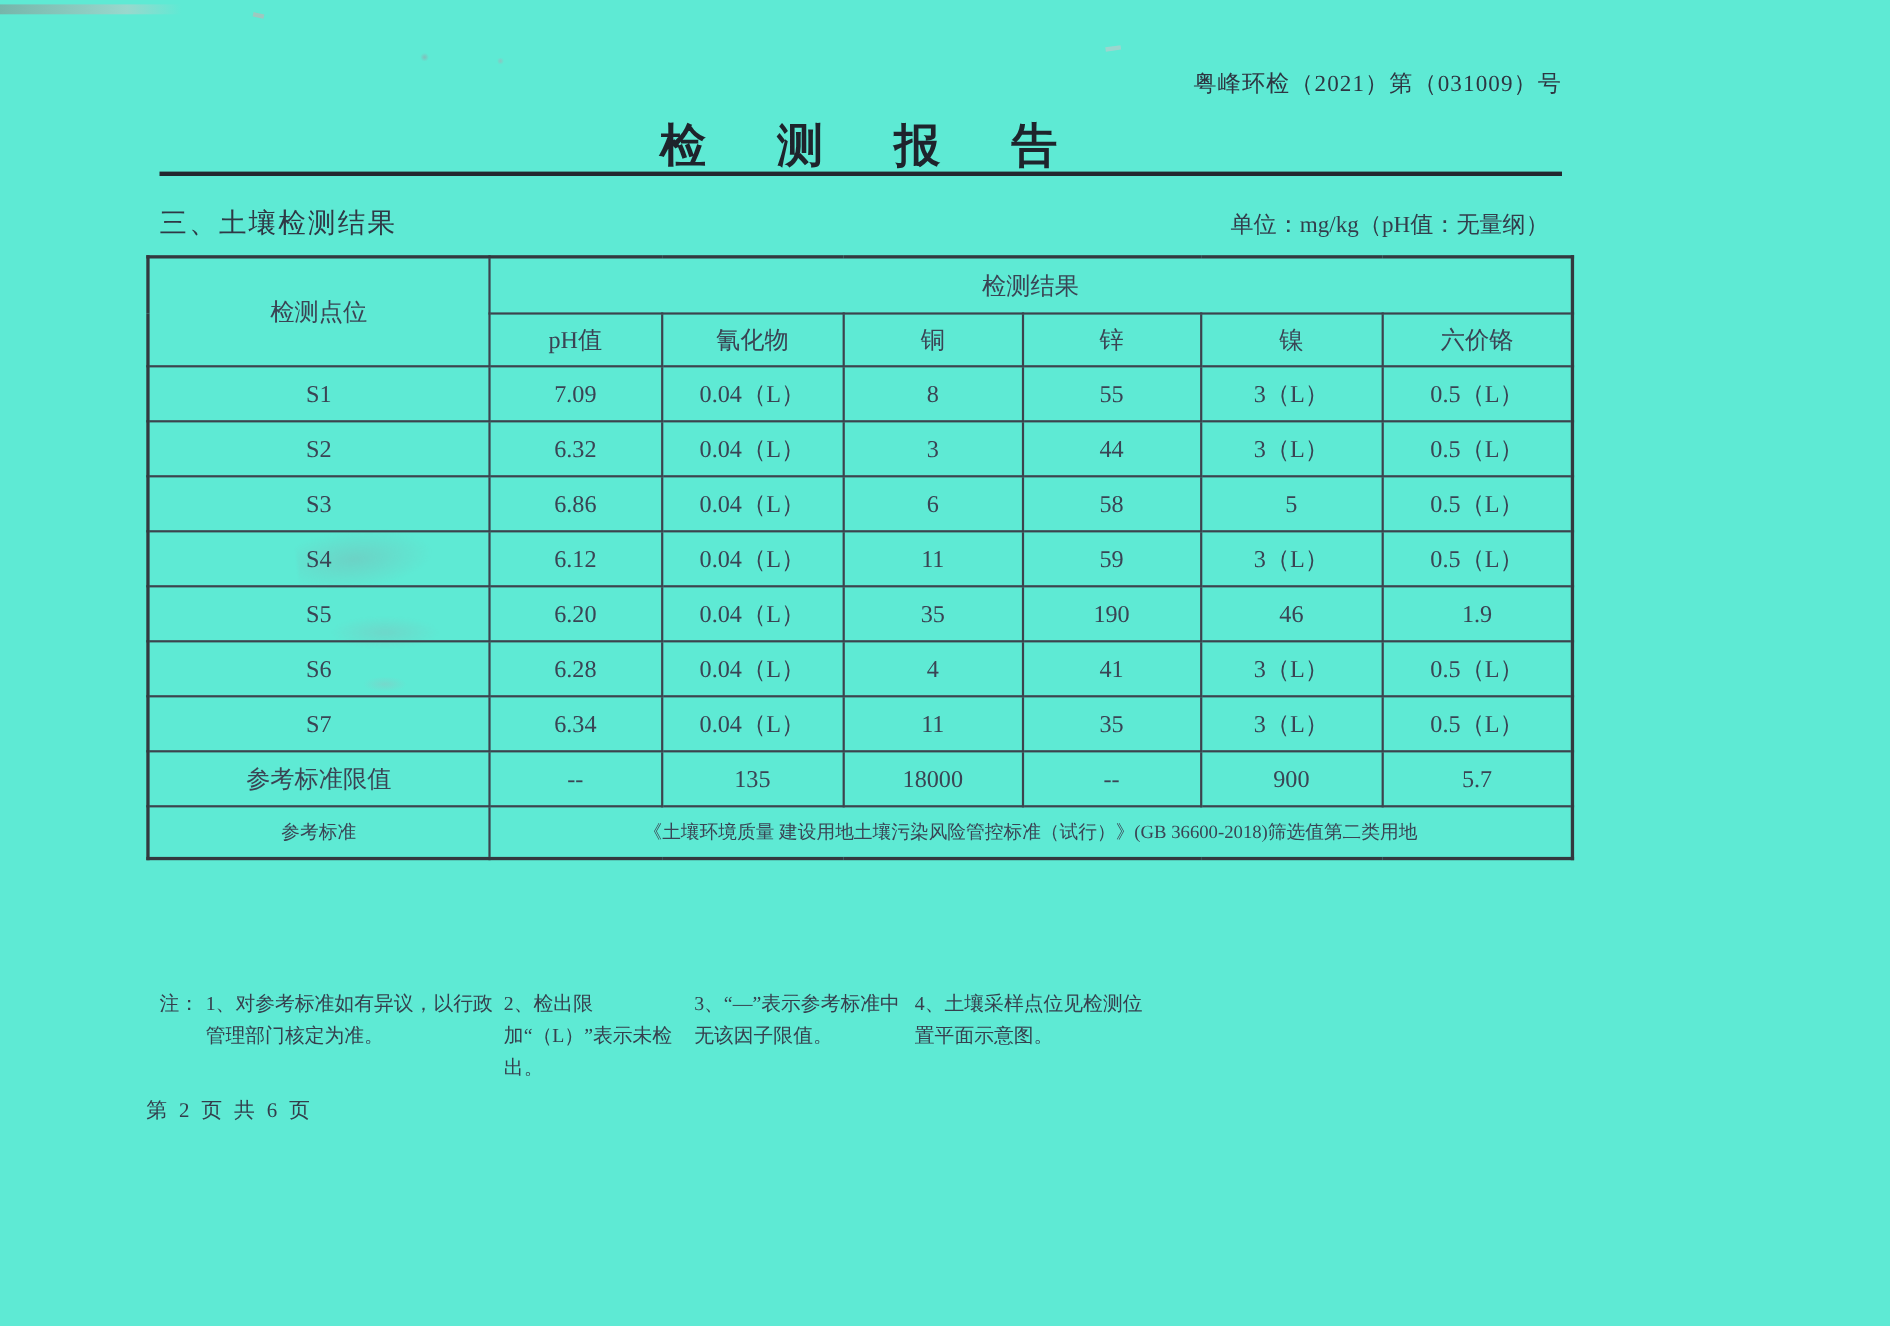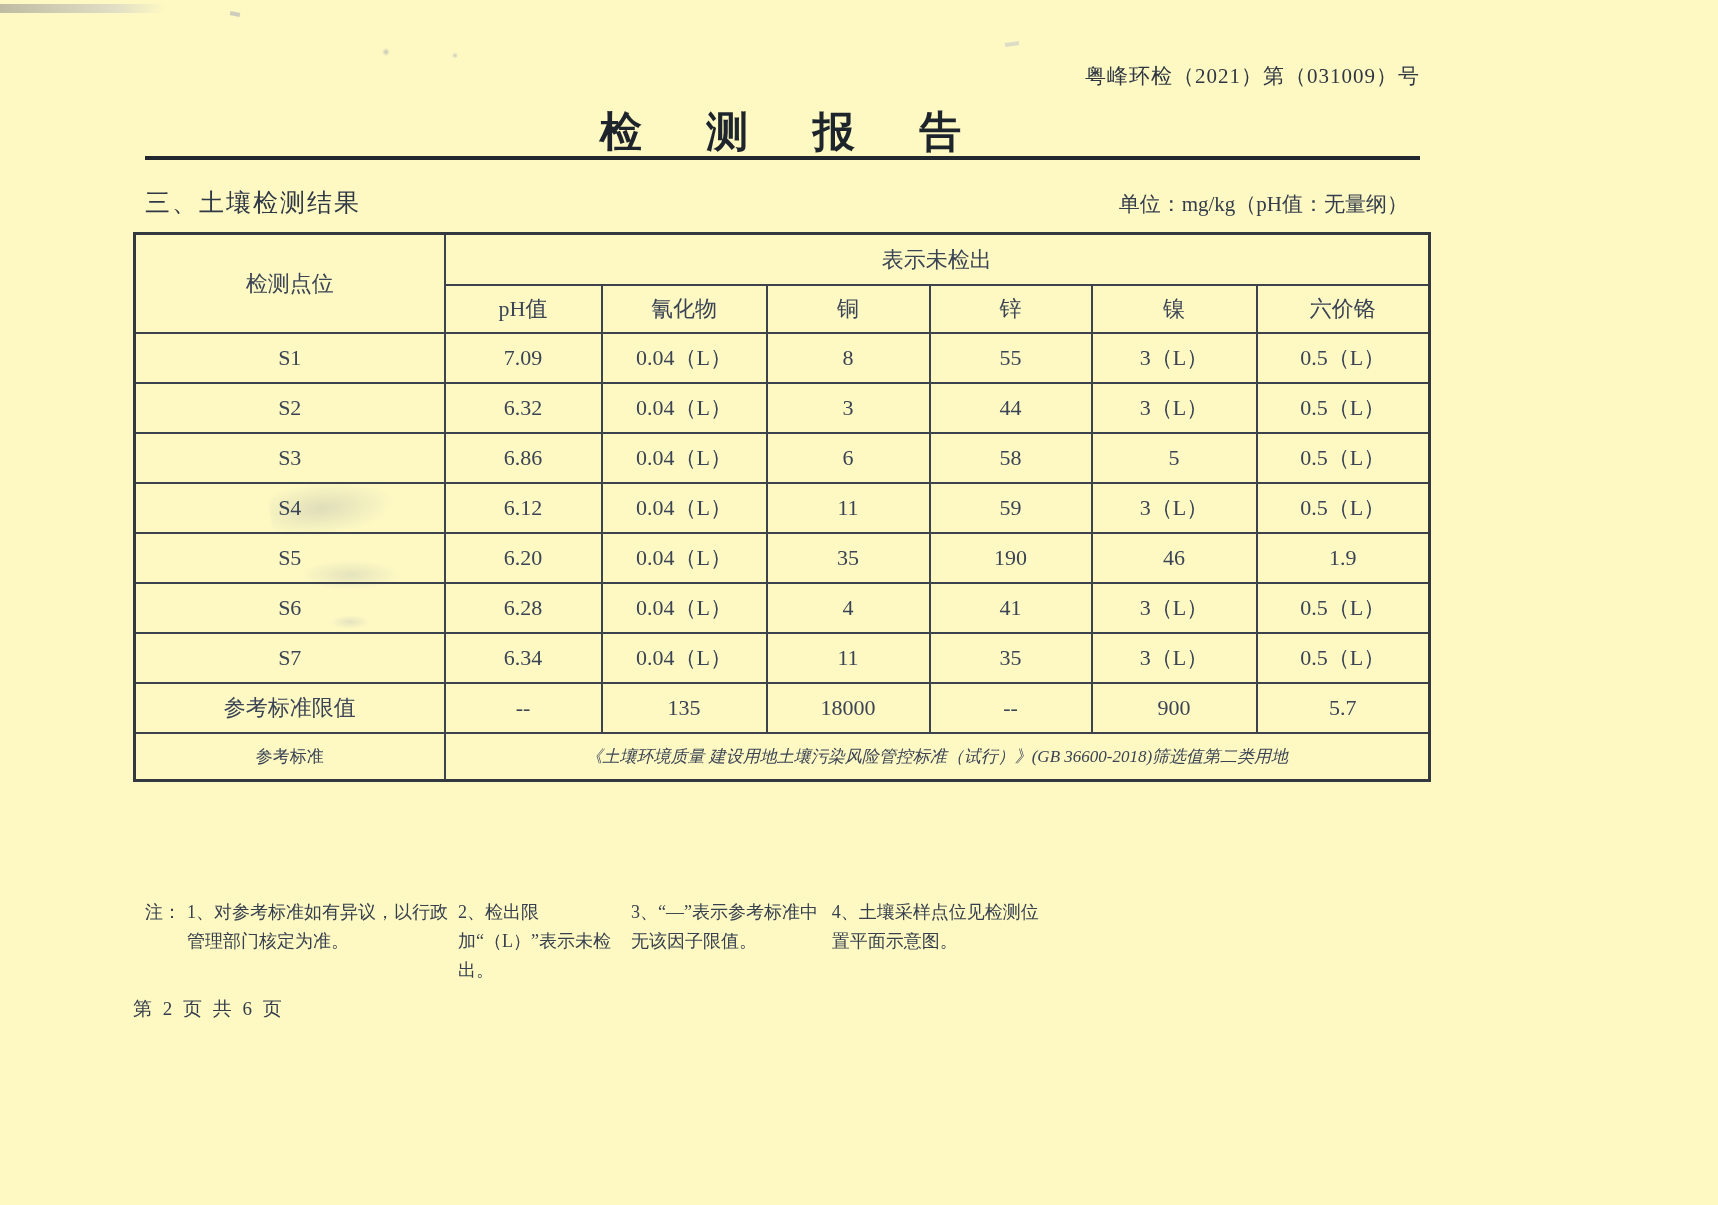--- a/index.html
+++ b/index.html
@@ -5,21 +5,21 @@
   html, body {
     margin: 0;
     padding: 0;
     background: #f2f2f0;
     font-family: "Liberation Serif", "DejaVu Serif", serif;
   }
   .page {
     position: relative;
     width: 1718px;
     height: 1205px;
-    background: #fef9c3;
+    background: #5eead4;
     overflow: hidden;
     color: #3a4454;
   }
   
   .artifact { position: absolute; pointer-events: none; }
   .edge-top-left {
     top: 4px; left: 0; width: 165px; height: 9px;
     background: linear-gradient(90deg, #8a8a88, #c9c9c7 70%, transparent);
     opacity: .55;
   }
@@ -94,21 +94,21 @@
     font-weight: normal;
     padding: 0 4px;
     overflow: hidden;
     white-space: nowrap;
   }
   table.results { border: 3px solid #33393f; }
   tr.group-row th { height: 49px; }
   tr.cols-row th { height: 46px; }
   tr.data-row td { height: 48px; }
   tr.ref-row td { height: 45px; font-size: 17px; }
-  td.ref-text { white-space: nowrap; letter-spacing: 0px; font-style: italic; }
+  td.ref-text { white-space: nowrap; letter-spacing: 0px; }
 
   .notes {
     position: absolute;
     top: 898px; left: 145px; width: 900px;
     display: flex;
     font-size: 18px;
     line-height: 29px;
     color: #36404e;
   }
   .notes .prefix { flex: 0 0 42px; }
@@ -151,21 +151,21 @@
         <col style="width:157px">
         <col style="width:165px">
       <col style="width:163px">
         <col style="width:162px">
         <col style="width:165px">
       <col style="width:173px">
     </colgroup>
     <thead>
       <tr class="group-row">
         <th rowspan="2">检测点位</th>
-        <th colspan="6">表示未检出</th>
+        <th colspan="6">检测结果</th>
       </tr>
       <tr class="cols-row">
         <th>pH值</th>
         <th>氰化物</th>
         <th>铜</th>
         <th>锌</th>
         <th>镍</th>
         <th>六价铬</th>
       </tr>
     </thead>

